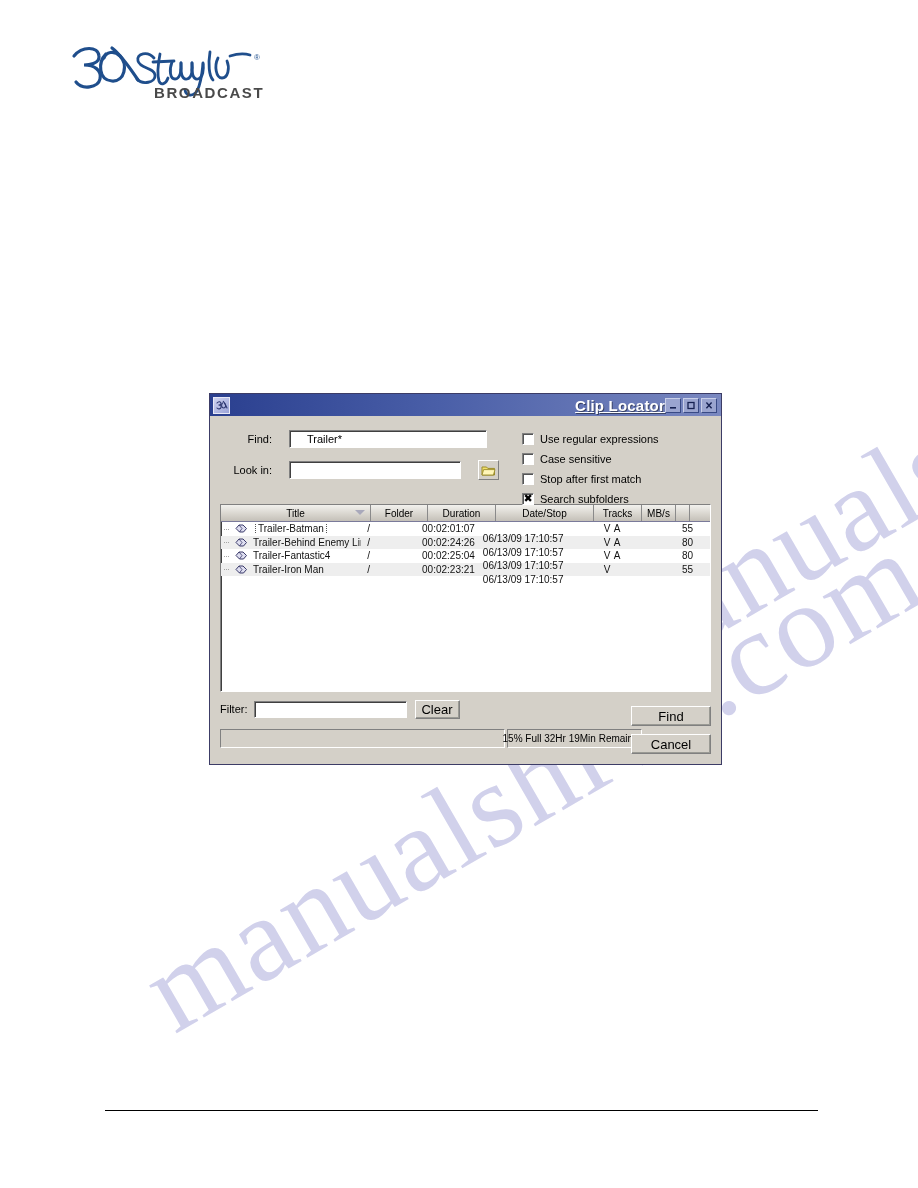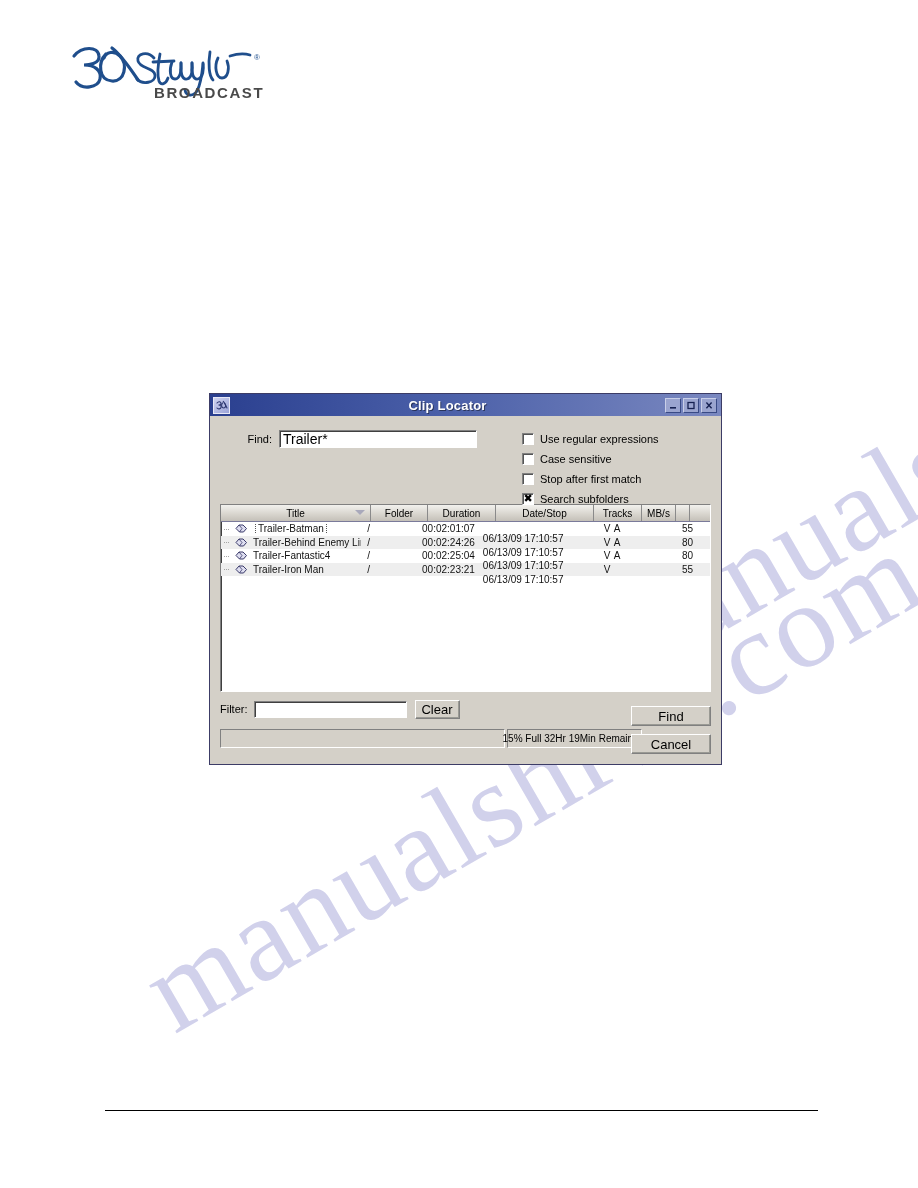--- a/index.html
+++ b/index.html
@@ -87,26 +87,27 @@
     width: 17px; height: 17px;
     background: linear-gradient(135deg,#cfd3ef,#9ba3d8);
     border: 1px solid #e8e8f6;
     box-sizing: border-box;
     display: flex; align-items: center; justify-content: center;
     flex: none;
     margin-left: 1px;
   }
   .title-text {
     flex: 1;
-    text-align: center;
+    text-align: right;
     color: #ffffff;
-    font-size: 13px;
+    font-size: 15px;
     font-weight: bold;
     letter-spacing: .2px;
     text-shadow: 1px 1px 0 rgba(0,0,0,.45);
+    text-decoration: underline;
   }
   .win-btns { display: flex; gap: 2px; margin-right: 2px; }
   .win-btn {
     width: 16px; height: 15px;
     background: #9aa4cf;
     border: 1px solid;
     border-color: #c9cfe8 #394a85 #394a85 #c9cfe8;
     box-sizing: border-box;
     display: flex; align-items: center; justify-content: center;
     color: #12204f;
@@ -123,38 +124,39 @@
 
   .top-area {
     display: flex;
     height: 78px;
   }
   .fields { width: 290px; padding-top: 6px; }
   .field-row {
     display: flex;
     align-items: center;
     margin-bottom: 12px;
+    gap: 10px;
   }
   .field-label {
     width: 52px;
     text-align: right;
     padding-right: 7px;
     font-size: 11px;
   }
   .text-input {
     height: 18px;
     background: #ffffff;
     border: 1px solid;
     border-color: #808080 #ffffff #ffffff #808080;
     box-shadow: inset 1px 1px 0 #404040;
     box-sizing: border-box;
     display: flex;
     align-items: center;
-    padding: 0 3px;
-    font-size: 14px;
+    padding: 0 17px;
+    font-size: 11px;
     color: #000;
   }
   .find-input { width: 198px; }
   .lookin-input { width: 172px; }
   .browse-btn {
     width: 21px; height: 20px;
     margin-left: 7px;
     background: #d4d0c8;
     border: 1px solid;
     border-color: #ffffff #808080 #808080 #ffffff;
@@ -408,20 +410,30 @@
 
   <div class="dlg-body">
 
     <div class="top-area">
 
       <div class="fields">
         <div class="field-row">
           <div class="field-label">Find:</div>
           <div class="text-input find-input" placeholder="">Trailer*</div>
         </div>
+        <div class="field-row">
+          <div class="field-label">Look in:</div>
+          <div class="text-input lookin-input" placeholder=""></div>
+          <div class="browse-btn">
+            <svg width="15" height="13" viewBox="0 0 15 13">
+              <path d="M1 3 L5.5 3 L6.8 4.4 L13.5 4.4 L13.5 11 L1 11 Z" fill="#f2e06a" stroke="#9a8b2a" stroke-width="1"></path>
+              <path d="M2.6 5.6 L14 5.6 L12.4 11 L1 11 Z" fill="#fff6b8" stroke="#9a8b2a" stroke-width="0.9"></path>
+            </svg>
+          </div>
+        </div>
       </div>
 
       <div class="checks">
         <div class="check-row">
           <span class="cbox"></span>
           <span class="check-label">Use regular expressions</span>
         </div>
         <div class="check-row">
           <span class="cbox"></span>
           <span class="check-label">Case sensitive</span>

